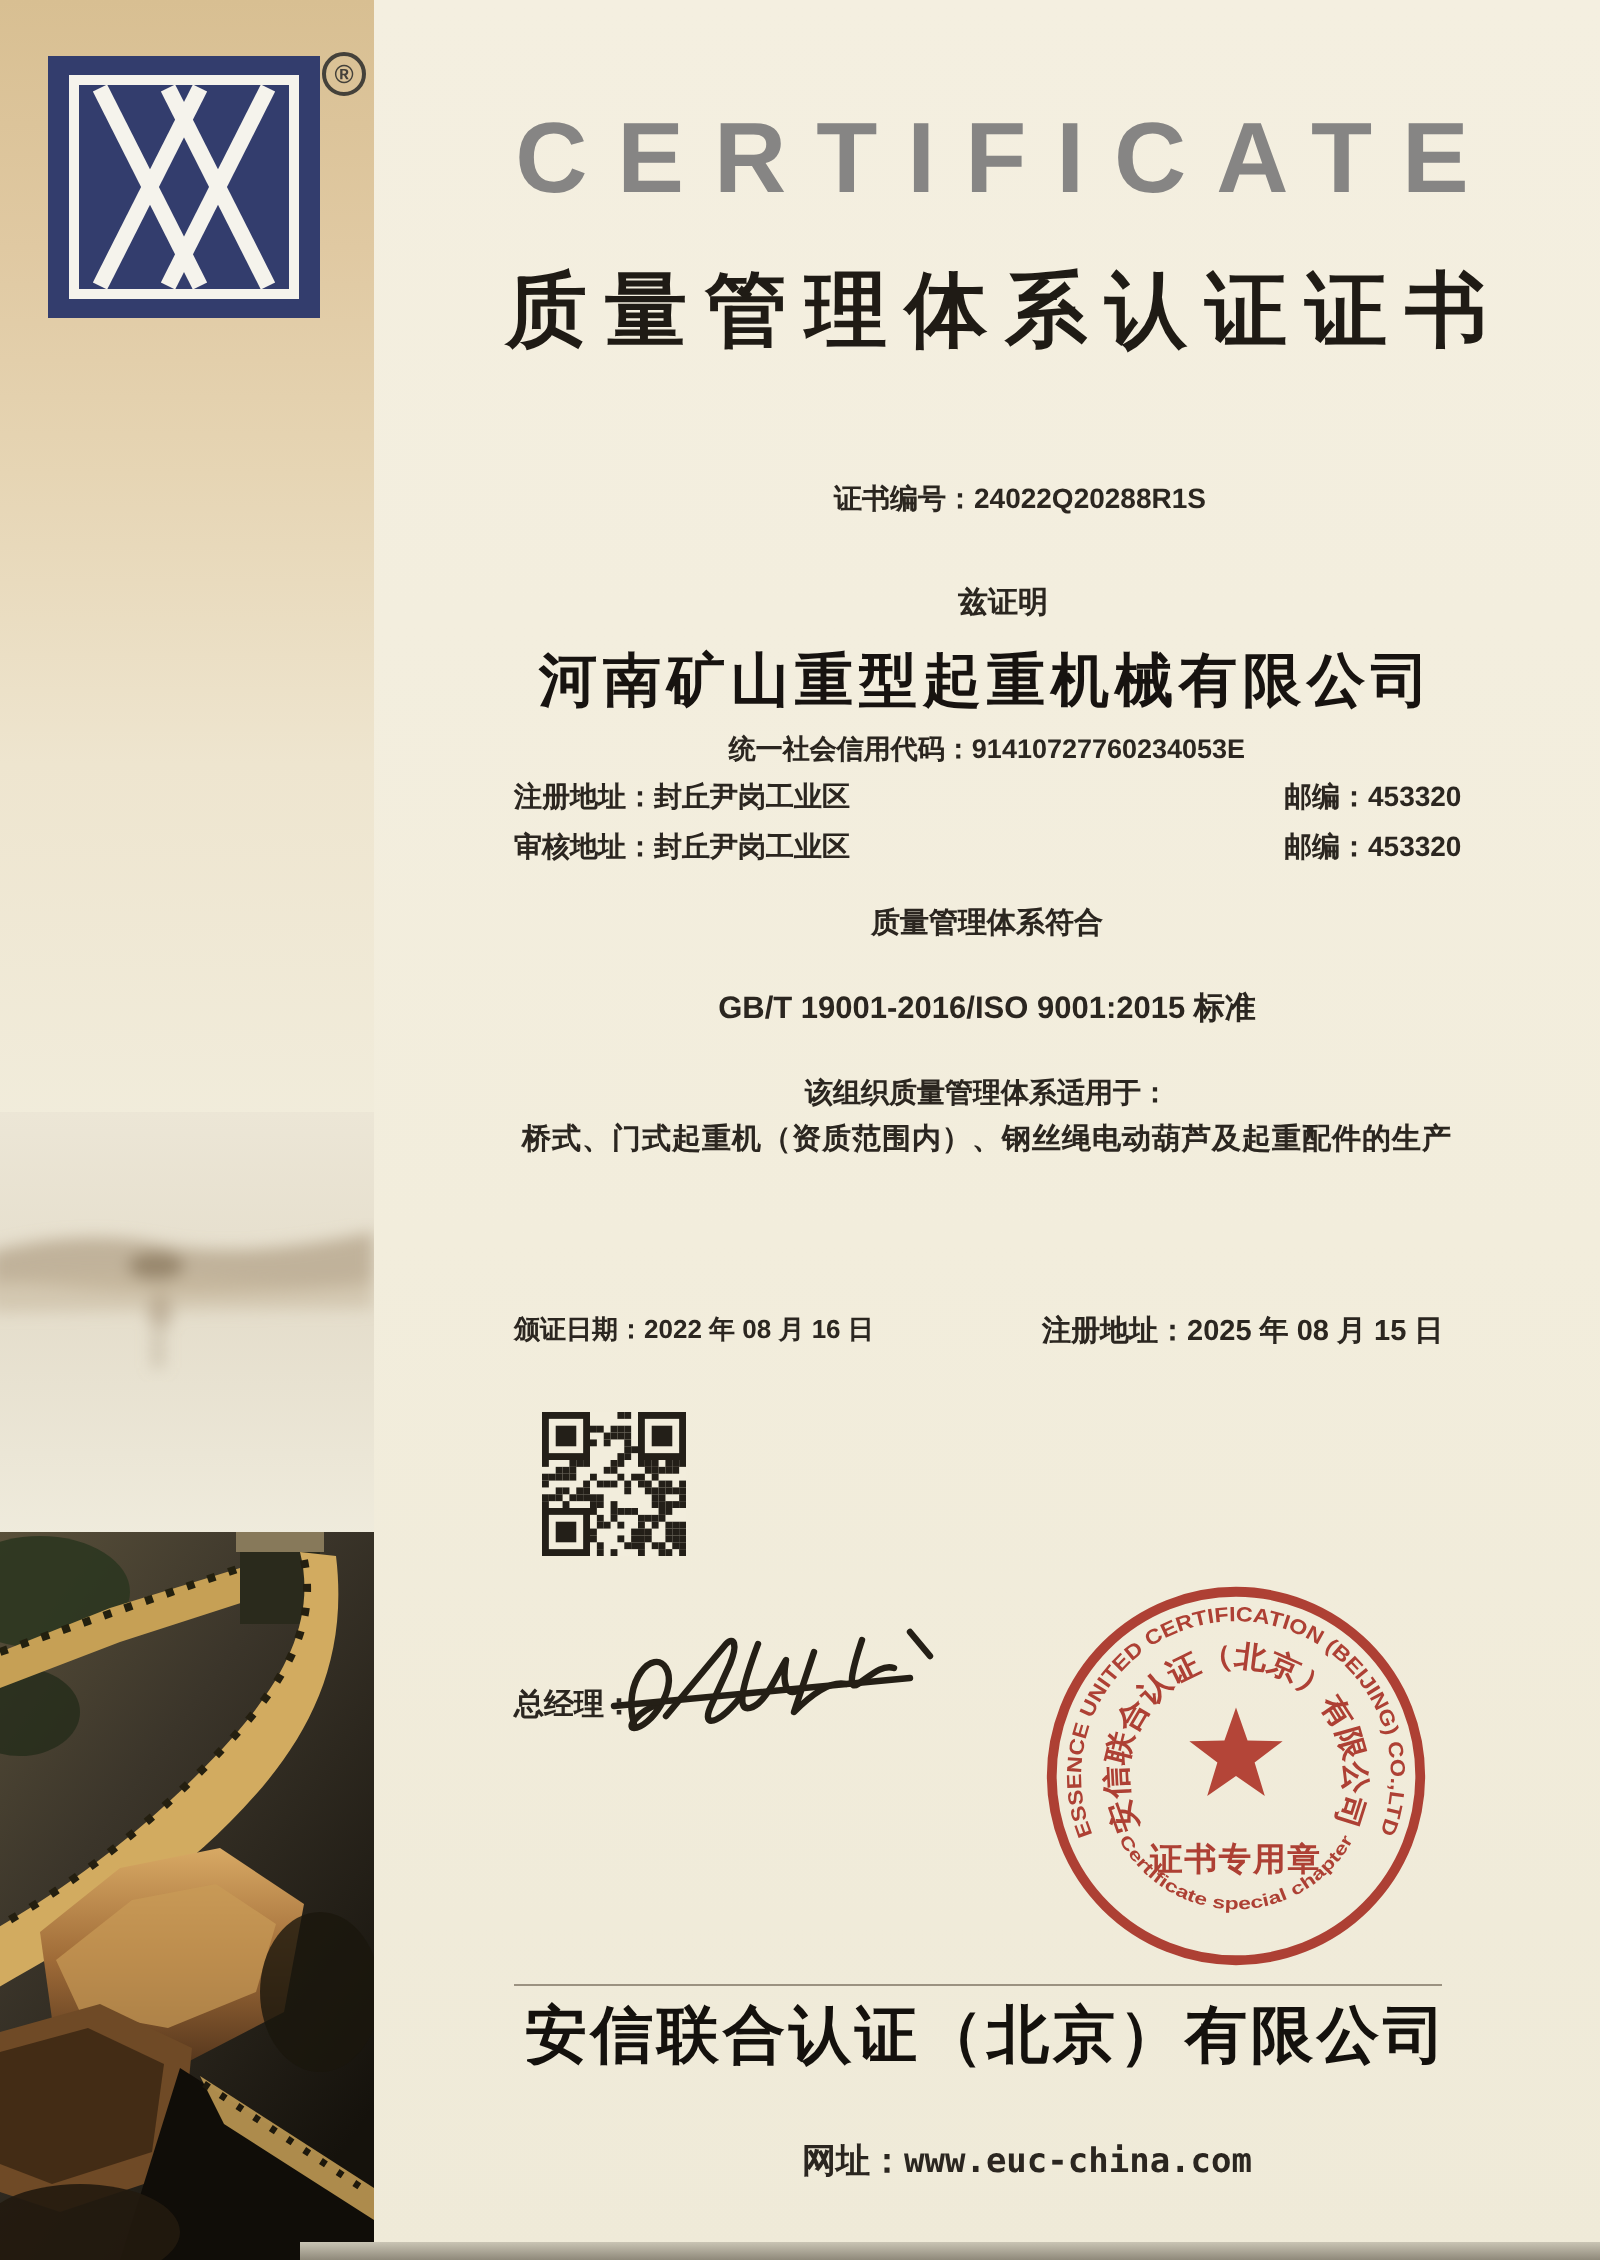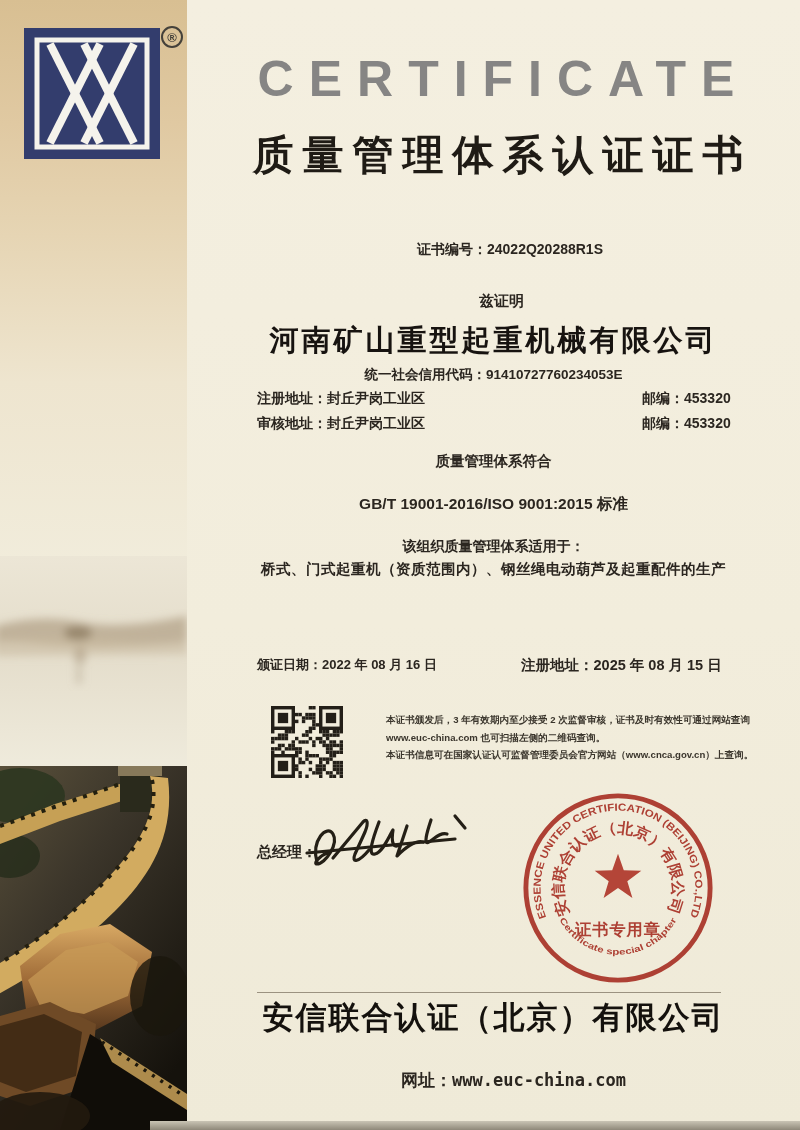--- a/index.html
+++ b/index.html
@@ -322,25 +322,20 @@
           <rect x="3.4285714285714284" y="3.4285714285714284" width="17.142857142857142" height="17.142857142857142" fill="#f2eddc"></rect>
           <rect x="6.857142857142857" y="6.857142857142857" width="10.285714285714285" height="10.285714285714285" fill="#231f18"></rect>
           <rect x="48" y="0" width="24" height="24" fill="#231f18"></rect>
           <rect x="51.42857142857143" y="3.4285714285714284" width="17.142857142857142" height="17.142857142857142" fill="#f2eddc"></rect>
           <rect x="54.857142857142854" y="6.857142857142857" width="10.285714285714285" height="10.285714285714285" fill="#231f18"></rect>
           <rect x="0" y="48" width="24" height="24" fill="#231f18"></rect>
           <rect x="3.4285714285714284" y="51.42857142857143" width="17.142857142857142" height="17.142857142857142" fill="#f2eddc"></rect>
           <rect x="6.857142857142857" y="54.857142857142854" width="10.285714285714285" height="10.285714285714285" fill="#231f18"></rect>
         </svg></div>
 
-    <div class="notice">
-      <span>本证书颁发后，3 年有效期内至少接受 2 次监督审核，证书及时有效性可通过网站查询</span>
-      <span>www.euc-china.com 也可扫描左侧的二维码查询。</span><br>
-      <span>本证书信息可在国家认证认可监督管理委员会官方网站（www.cnca.gov.cn）上查询。</span>
-    </div>
 
     <div class="row gm">总经理：</div>
 
     <div class="sig">
       <svg width="175" height="75" viewBox="0 0 175 75">
         <g fill="none" stroke="#241f16" stroke-width="3.2" stroke-linecap="round" stroke-linejoin="round">
           <path d="M14,56 C8,34 24,18 30,28 C36,38 22,58 14,58 C10,58 16,50 26,46"></path>
           <path d="M30,52 L60,16 C64,12 66,16 62,26 L52,48 C48,58 56,56 66,44"></path>
           <path d="M76,16 C70,32 64,50 72,48 C80,46 86,30 90,24 C88,36 90,44 98,38"></path>
           <path d="M104,20 L94,50 C102,42 112,34 120,36"></path>

